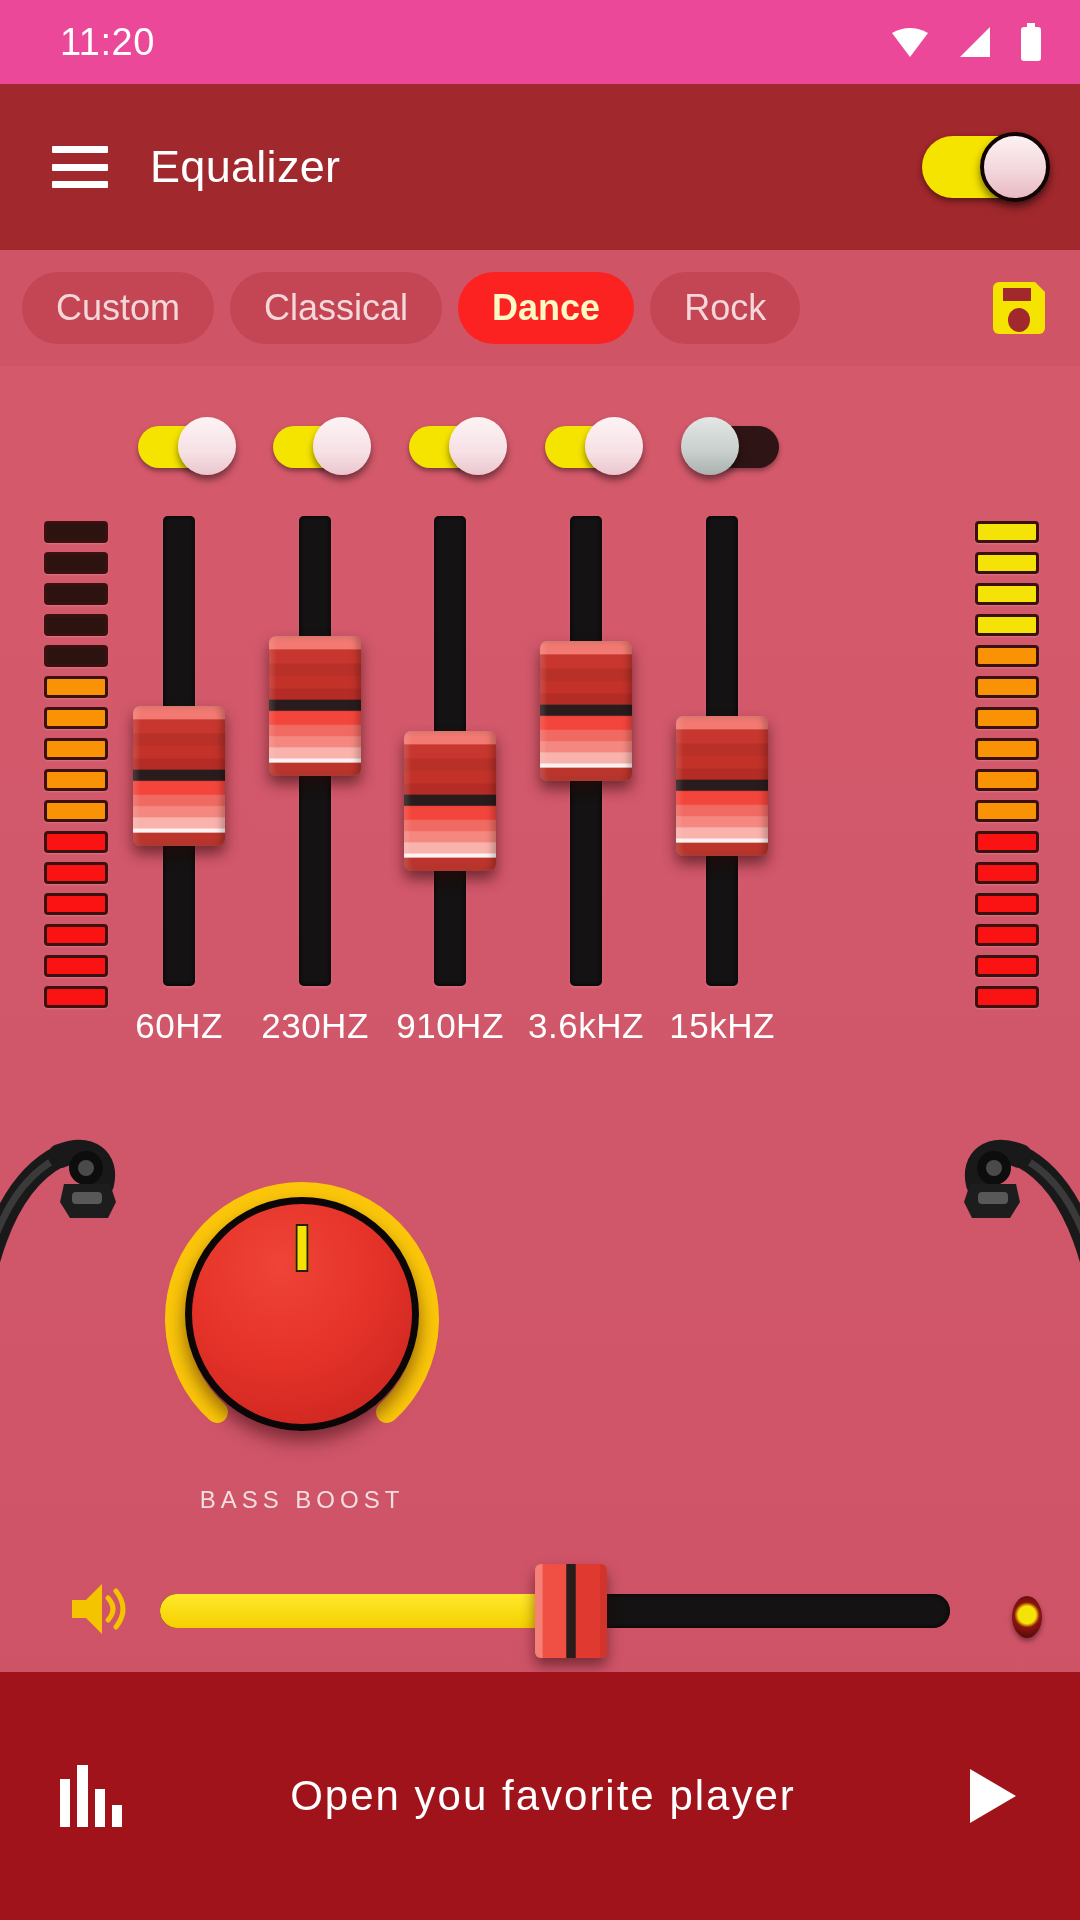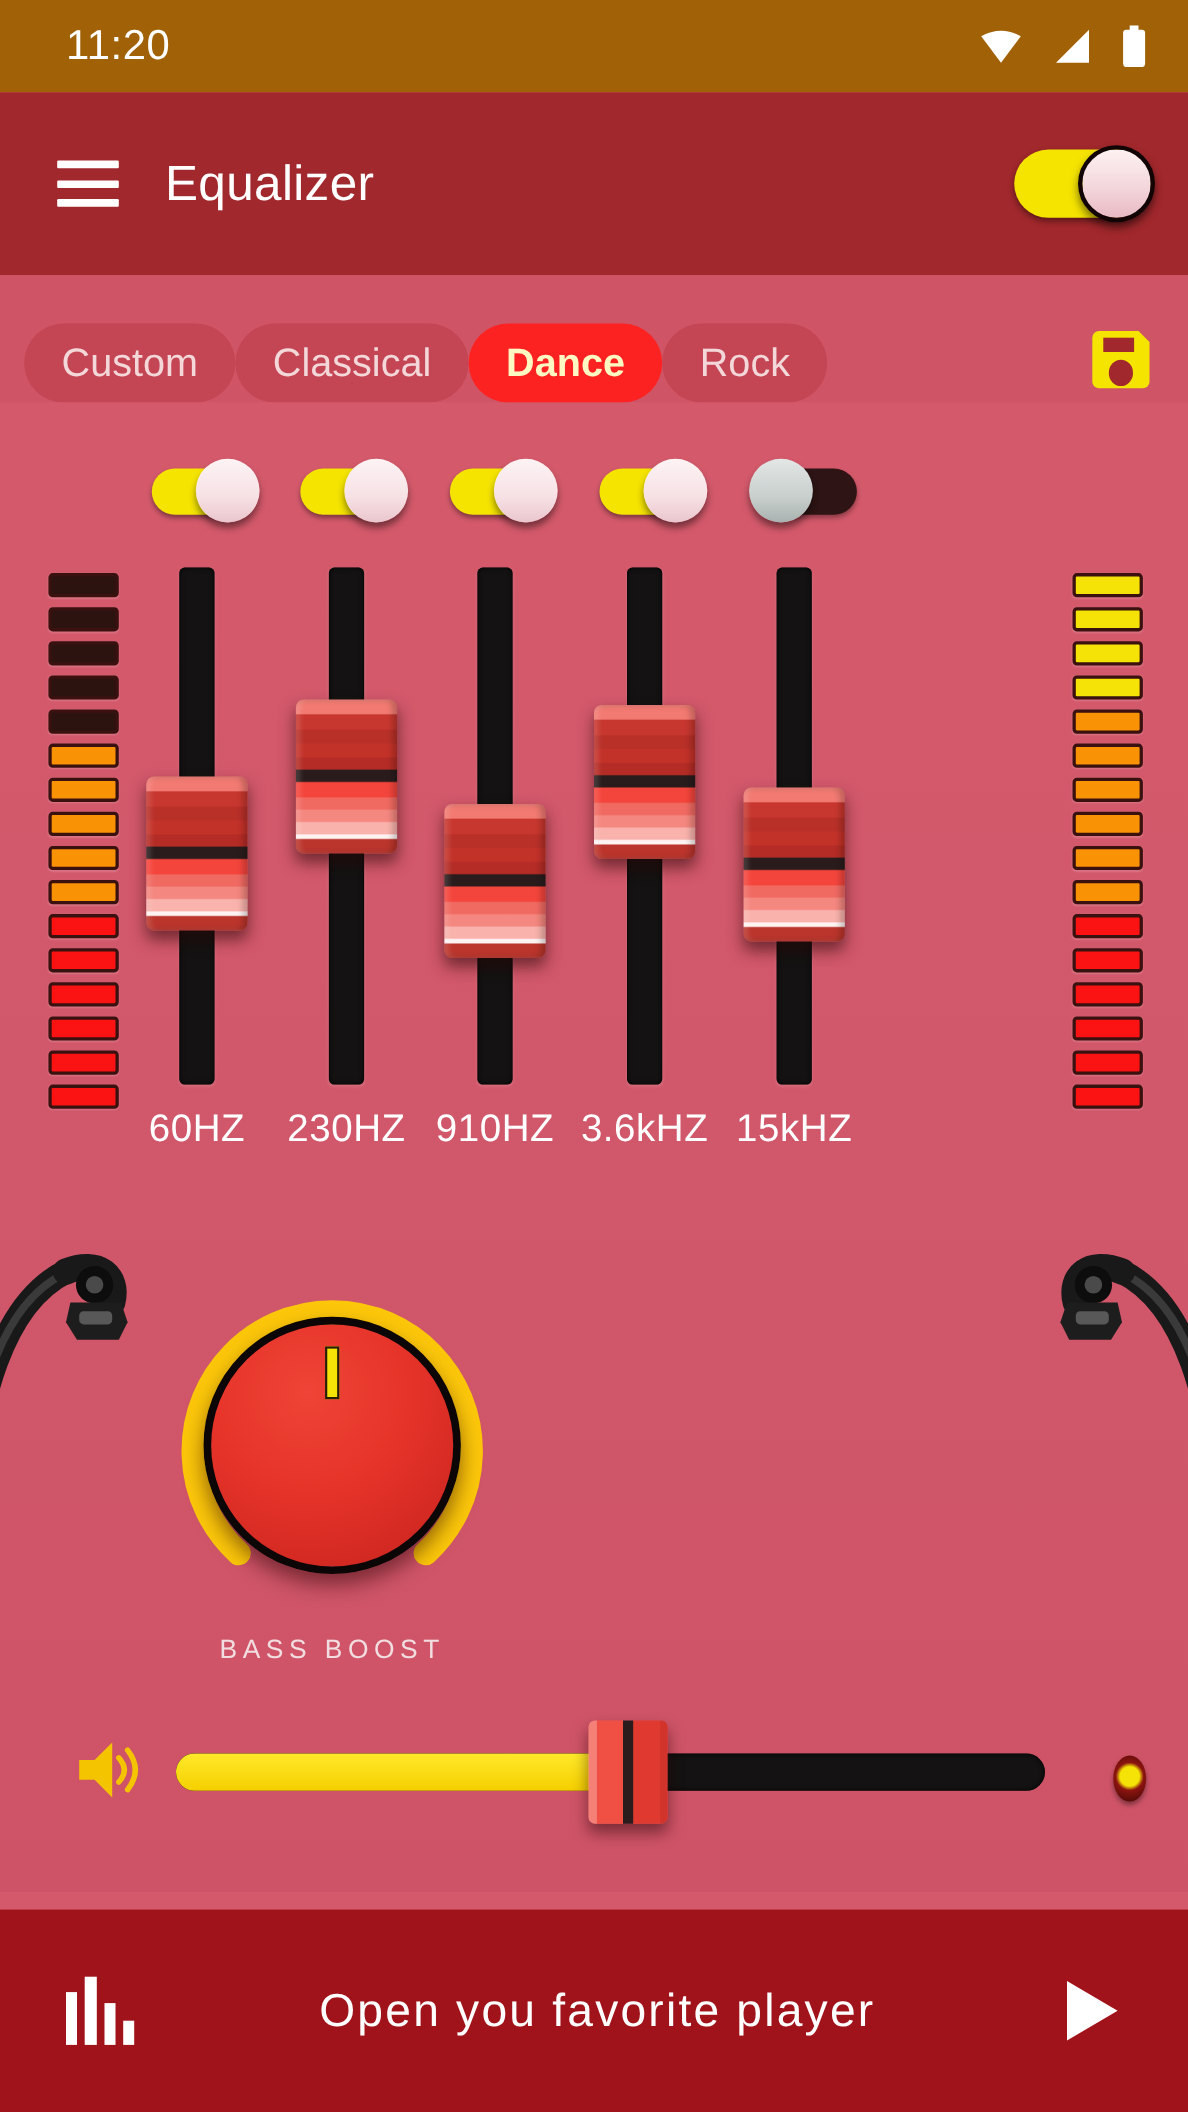--- a/index.html
+++ b/index.html
@@ -6,21 +6,21 @@
   html,body { width:1080px; height:1920px; overflow:hidden; }
   body {
     font-family:"Liberation Sans", sans-serif;
     background:#d45a6b;
     position:relative;
   }
 
   
   .statusbar{
     position:absolute; left:0; top:0; width:1080px; height:84px;
-    background:#a16207;
+    background:#ec4899;
     display:flex; align-items:center; justify-content:space-between;
     padding:0 38px 0 60px;
   }
   .clock{ color:#fff; font-size:38px; letter-spacing:.5px; }
   .sb-icons{ display:flex; align-items:center; gap:26px; }
   .ico-wifi{ width:40px; height:34px; }
   .ico-sig{ width:38px; height:34px; }
   .ico-batt{ width:22px; height:38px; }
 
   
@@ -41,21 +41,21 @@
     position:absolute; right:-4px; top:-4px; width:70px; height:70px; border-radius:50%;
     background:linear-gradient(180deg,#fdf1f2 0%,#f3d7dc 55%,#e8b9c2 100%);
     border:4px solid #120404;
     box-shadow:0 5px 8px rgba(0,0,0,.5);
   }
 
   
   .presetbar{
     position:absolute; left:0; top:250px; width:1080px; height:116px;
     background:#cf5465;
-    display:flex; align-items:flex-end; padding:0 22px;
+    display:flex; align-items:center; gap:16px; padding:0 22px;
   }
   .preset{
     height:72px; border-radius:36px; background:rgba(178,44,56,.38);
     display:flex; align-items:center; justify-content:center;
     color:#f3d7d9; font-size:36px; padding:0 34px; cursor:pointer;
     white-space:nowrap;
   }
   .preset.active{ background:#fd2222; color:#fef9c3; font-weight:bold; }
   .save-btn{ margin-left:auto; width:78px; height:78px; display:flex;
     align-items:center; justify-content:center; cursor:pointer; }
@@ -169,21 +169,21 @@
         #d2342b 91%, #d2342b 100%);
     box-shadow:0 8px 14px rgba(40,5,5,.5);
   }
   .vled{ position:absolute; right:38px; top:40px; width:30px; height:42px;
     border-radius:50%;
     background:radial-gradient(circle at 50% 45%, #f5e206 0%, #f5e206 32%, #8c1410 46%, #3d0705 100%);
     box-shadow:0 3px 5px rgba(0,0,0,.4); }
 
   
   .bottombar{
-    position:absolute; left:0; bottom:0; width:1080px; height:184px;
+    position:absolute; left:0; bottom:0; width:1080px; height:248px;
     background:#a1131a;
     display:flex; align-items:center; padding:0 60px;
   }
   .eq-icon{ width:62px; height:62px; display:flex; align-items:flex-end; gap:7px; }
   .eq-icon i{ display:block; width:11px; background:#fff; }
   .bottom-text{ flex:1; text-align:center; color:#fff; font-size:42px; letter-spacing:2px; }
   .play-icon{ width:56px; height:62px; cursor:pointer; }
 </style>
 </head>
 <body>

